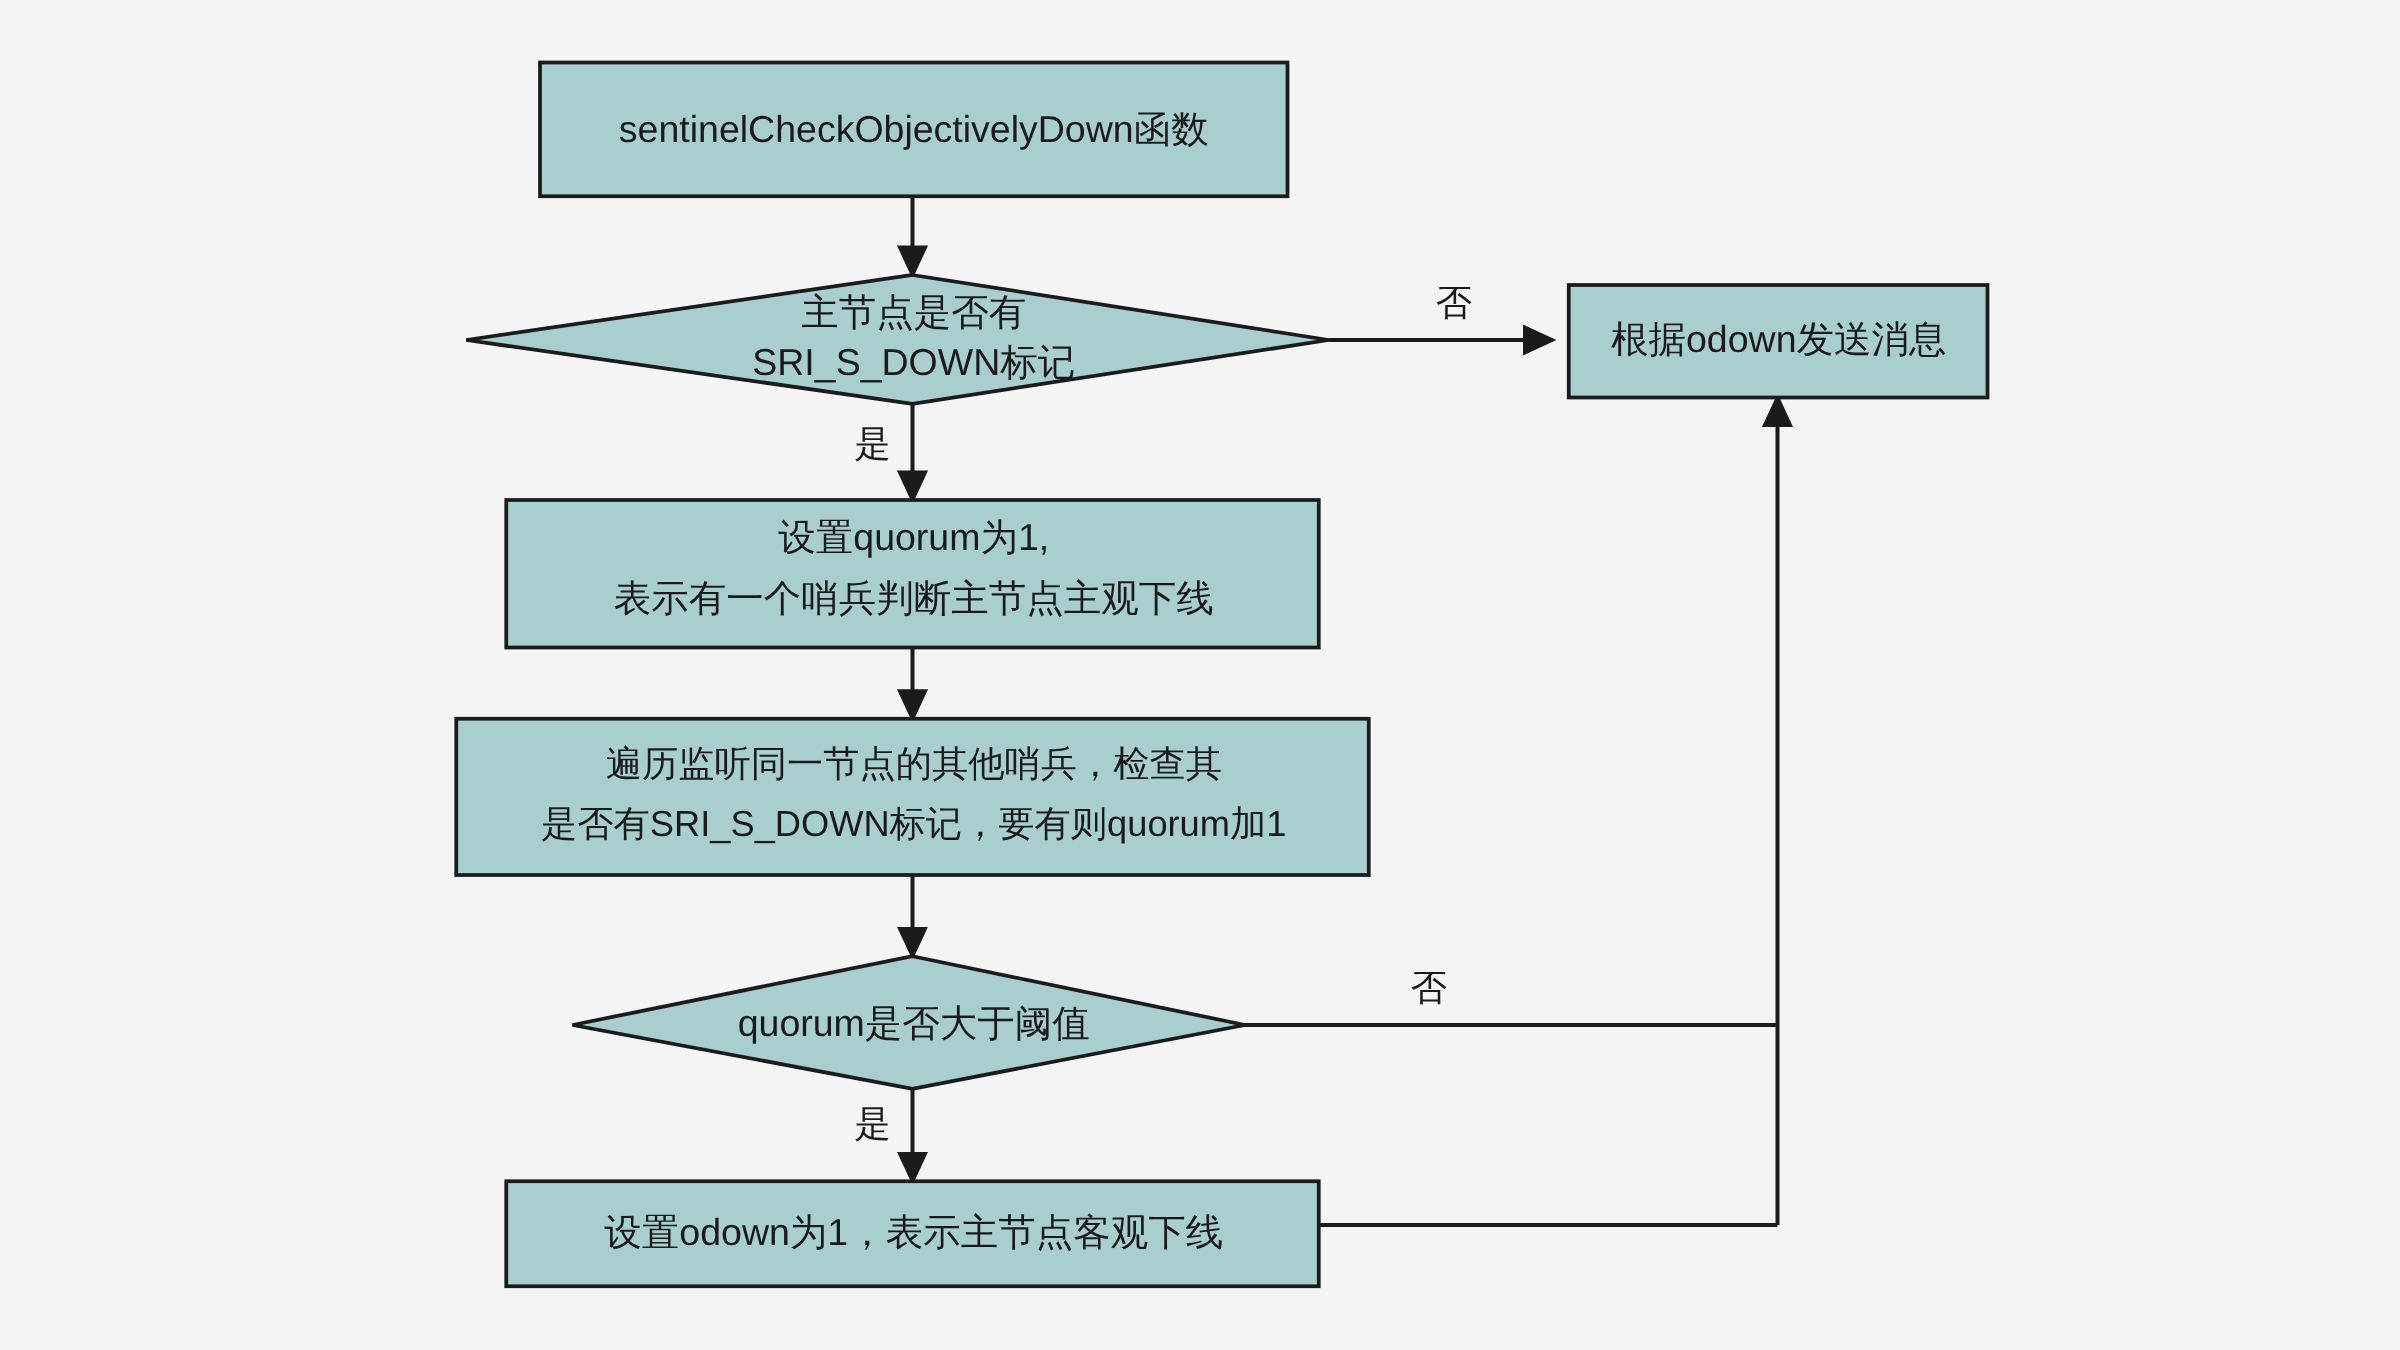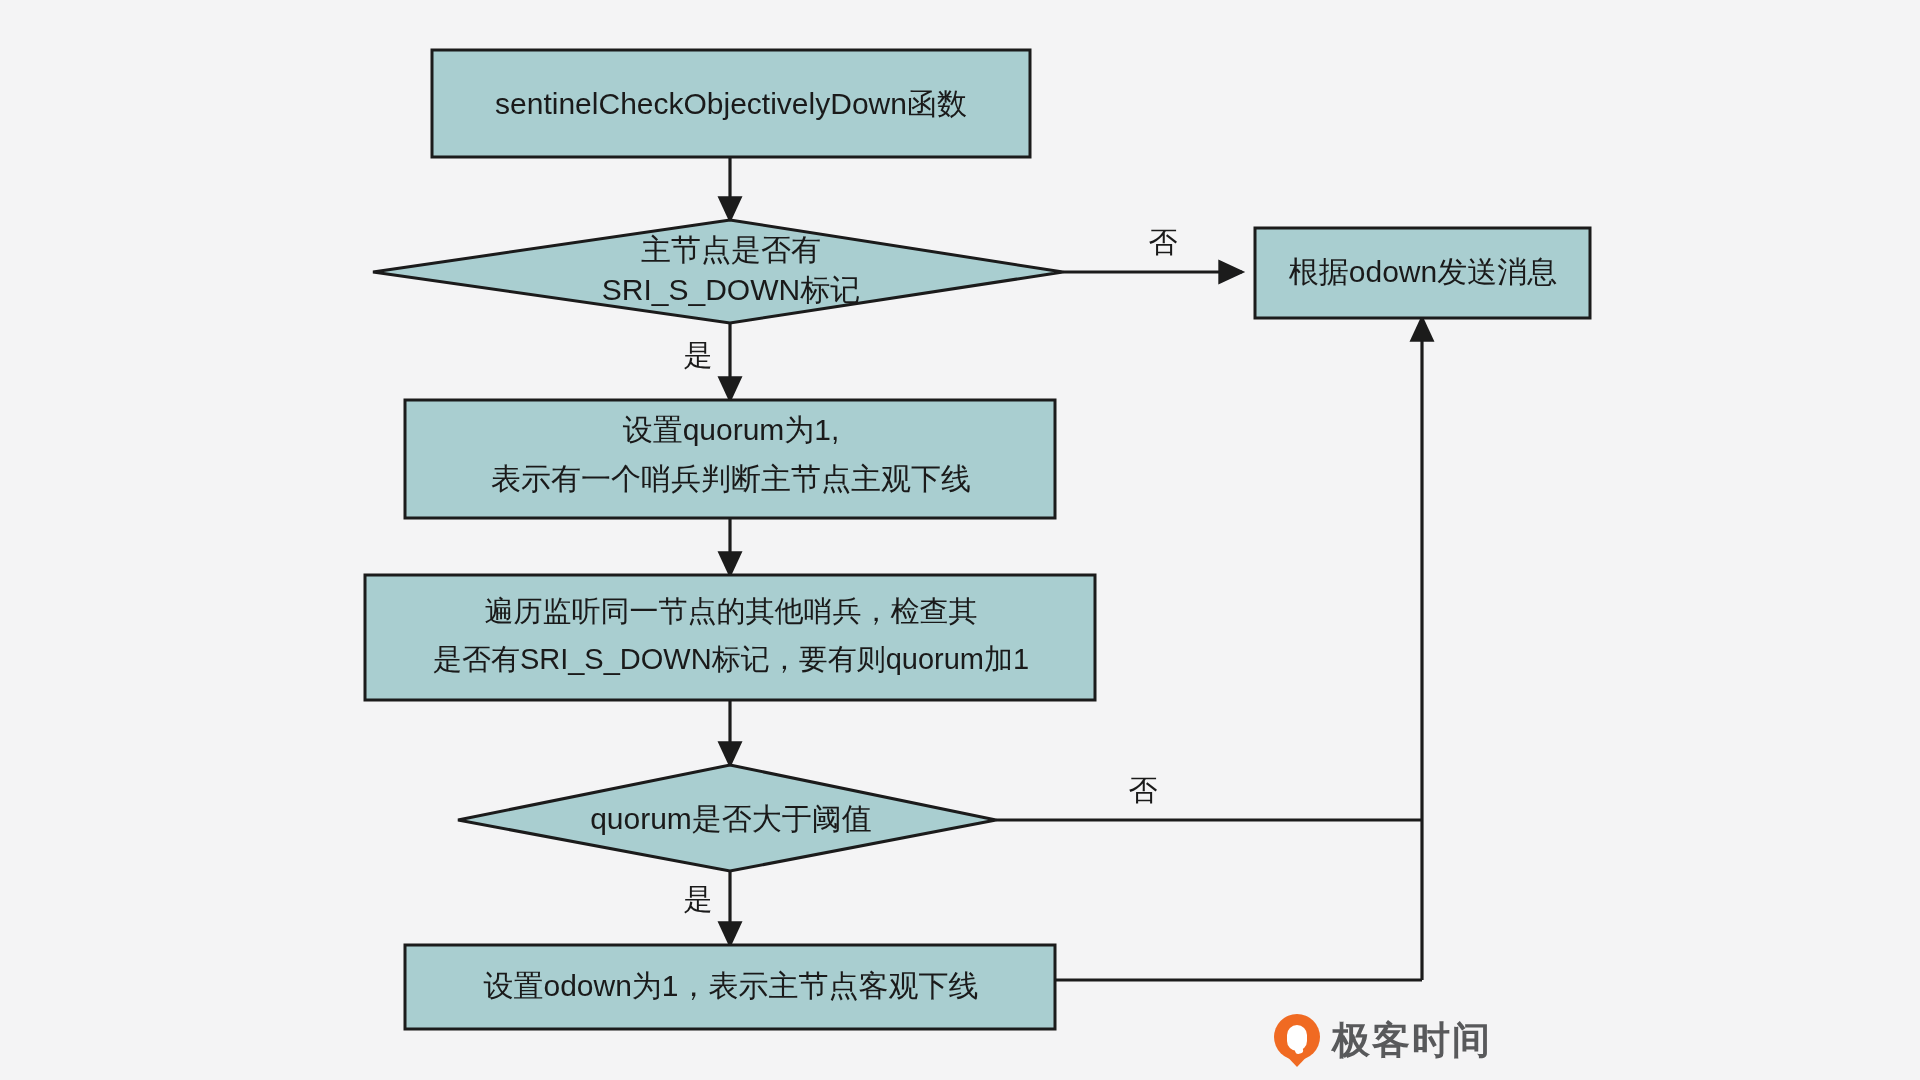--- a/index.html
+++ b/index.html
@@ -170,22 +170,14 @@
 
     <rect class="node-shape" x="405" y="945" width="650" height="84"></rect>
     <text class="node-text" x="731" y="988">设置odown为1，表示主节点客观下线</text>
 
     <text class="edge-label" x="1163" y="244">否</text>
     <text class="edge-label" x="698" y="357">是</text>
     <text class="edge-label" x="1143" y="792">否</text>
     <text class="edge-label" x="698" y="901">是</text>
   </svg>
 
-  <div id="watermark">
-    <span class="logo-mark">
-      <span class="drop"></span>
-      <span class="inner"></span>
-      <span class="tail"></span>
-    </span>
-    <span class="logo-text">极客时间</span>
-  </div>
 
 </div>
 
 </body></html>

